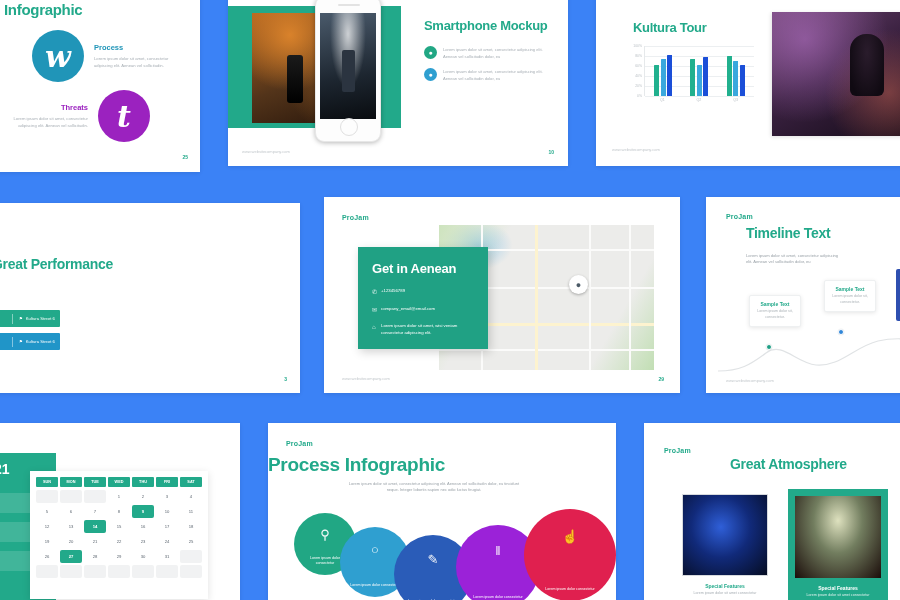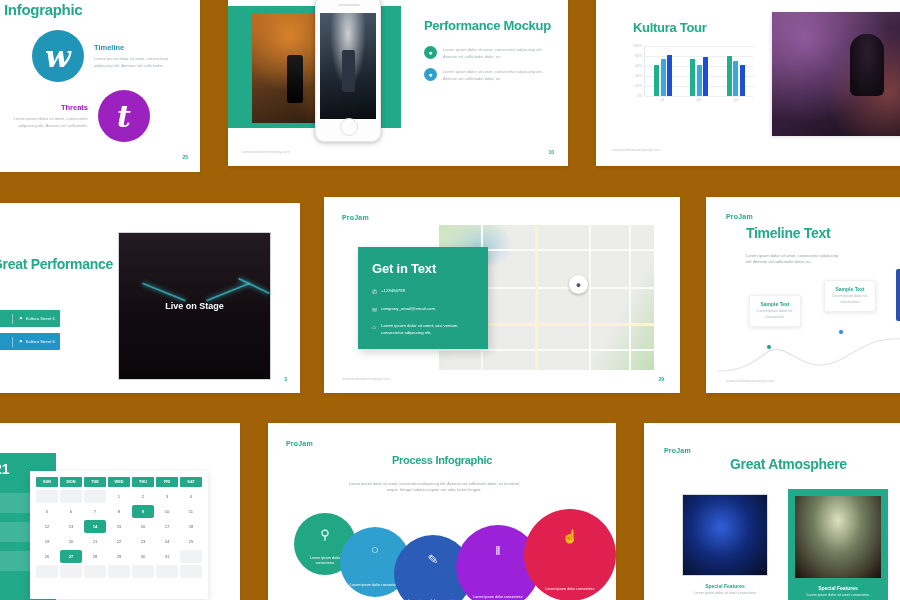--- a/index.html
+++ b/index.html
@@ -3,21 +3,21 @@
 <meta charset="utf-8">
 <title>ProJam Presentation Template Preview</title>
 <style>
   * { box-sizing: border-box; margin: 0; padding: 0; }
   html, body {
     width: 900px; height: 600px;
     overflow: hidden;
     background: #eceded;
     font-family: "Liberation Sans", sans-serif;
   }
-  .board { position: relative; width: 900px; height: 600px; background: #a16207; }
+  .board { position: relative; width: 900px; height: 600px; background: #3b82f6; }
 
   .slide {
     position: absolute;
     background: #ffffff;
     overflow: hidden;
     box-shadow: 0 1px 4px rgba(0,0,0,0.10);
   }
 
   
   .brand {
@@ -209,21 +209,21 @@
   }
   .caldate {
     font-size:4.2px; color:#5c6670; text-align:center; padding:4px 0; border-radius:2px;
   }
   .caldate.blank { background:#f1f2f3; }
   .caldate.sel { background:#22a98a; color:#fff; font-weight:bold; }
 
   
   #s8 { left: 268px; top: 423px; width: 348px; height: 185px; }
   #s8 .brand { position:absolute; left:18px; top:17px; }
-  #s8 .t { position:absolute; left:0; right:0; top:31px; text-align:center; font-size:11px; }
+  #s8 .t { position:absolute; left:0; right:0; top:31px; text-align:left; font-size:19px; }
   #s8 .sub { position:absolute; left:76px; top:58px; width:180px; text-align:center; font-size:4px; }
   #s8 .circles { position:absolute; left:26px; top:82px; width:300px; height:100px; }
   .pcircle {
     position:absolute; border-radius:50%; color:#fff;
     display:flex; flex-direction:column; align-items:center; justify-content:flex-end;
     padding-bottom:8px; text-align:center;
   }
   .pcircle .pi { position:absolute; font-size:13px; opacity:.95; }
   .pcircle .pt { font-size:3.6px; line-height:1.55; width:78%; }
 
@@ -246,21 +246,21 @@
 <body>
 
 <div class="board">
 
   <div class="slide" id="s1">
     <div class="slide-title t">Infographic</div>
 
     <div class="swot-row r1">
       <div class="swot-badge">w</div>
       <div class="tx">
-        <div class="swot-h" style="color:#2095b8">Timeline</div>
+        <div class="swot-h" style="color:#2095b8">Process</div>
         <div class="swot-p">Lorem ipsum dolor sit amet, consectetur adipiscing elit. Aenean vel sollicitudin.</div>
       </div>
     </div>
 
     <div class="swot-row r2">
       <div class="swot-badge">t</div>
       <div class="tx">
         <div class="swot-h" style="color:#9b22bf">Threats</div>
         <div class="swot-p">Lorem ipsum dolor sit amet, consectetur adipiscing elit. Aenean vel sollicitudin.</div>
       </div>
@@ -271,21 +271,21 @@
 
   <div class="slide" id="s2">
     <div class="greenpanel"></div>
     <div class="photo"></div>
     <div class="phone">
       <div class="notch"></div>
       <div class="screen"></div>
       <div class="home"></div>
     </div>
     <div class="rightcol">
-      <div class="slide-title t">Performance Mockup</div>
+      <div class="slide-title t">Smartphone Mockup</div>
       <div class="bullet">
         <div class="ico" style="background:#21a784">●</div>
         <div class="tx">Lorem ipsum dolor sit amet, consectetur adipiscing elit. Aenean vel sollicitudin dolor, eu</div>
       </div>
       <div class="bullet">
         <div class="ico" style="background:#2f9fd0">●</div>
         <div class="tx">Lorem ipsum dolor sit amet, consectetur adipiscing elit. Aenean vel sollicitudin dolor, eu</div>
       </div>
     </div>
     <div class="footer-url" style="left:14px;bottom:12px">www.websitecompany.com</div>
@@ -353,26 +353,20 @@
     </div>
     <div class="evt e2">
       <div class="time">09:00 PM</div>
       <div class="sep"></div>
       <div class="place">
         <span>⚑</span>
         <span>Kultura Street 6</span>
       </div>
     </div>
 
-    <div class="stage">
-      <div class="beam b1"></div>
-      <div class="beam b2"></div>
-      <div class="beam b3"></div>
-      <div class="caption">Live on Stage</div>
-    </div>
 
     <div class="footer-url" style="left:70px;bottom:8px"></div>
     <div class="pagenum" style="right:13px;bottom:11px">3</div>
   </div>
 
   <div class="slide" id="s5">
     <div class="brand">ProJam</div>
 
     <div class="map">
       <div class="road h" style="top:24px"></div>
@@ -380,21 +374,21 @@
       <div class="road h y" style="top:98px;height:3px"></div>
       <div class="road h" style="top:124px"></div>
       <div class="road v" style="left:42px"></div>
       <div class="road v y" style="left:96px;width:3px"></div>
       <div class="road v" style="left:150px"></div>
       <div class="road v" style="left:190px"></div>
       <div class="pin">●</div>
     </div>
 
     <div class="card">
-      <h2>Get in Text</h2>
+      <h2>Get in Aenean</h2>
       <div class="crow">
         <span class="ci">✆</span>
         <span>+123456789</span>
       </div>
       <div class="crow">
         <span class="ci">✉</span>
         <span>company_email@email.com</span>
       </div>
       <div class="crow">
         <span class="ci">⌂</span>

